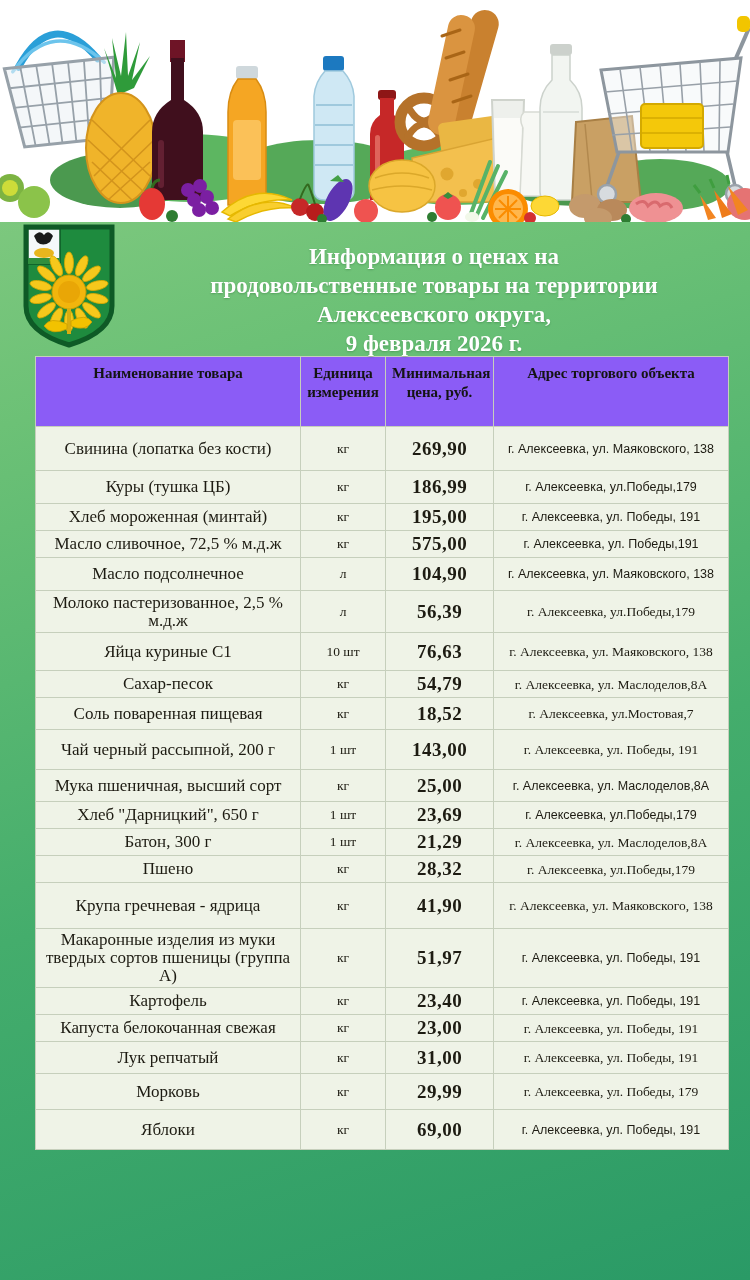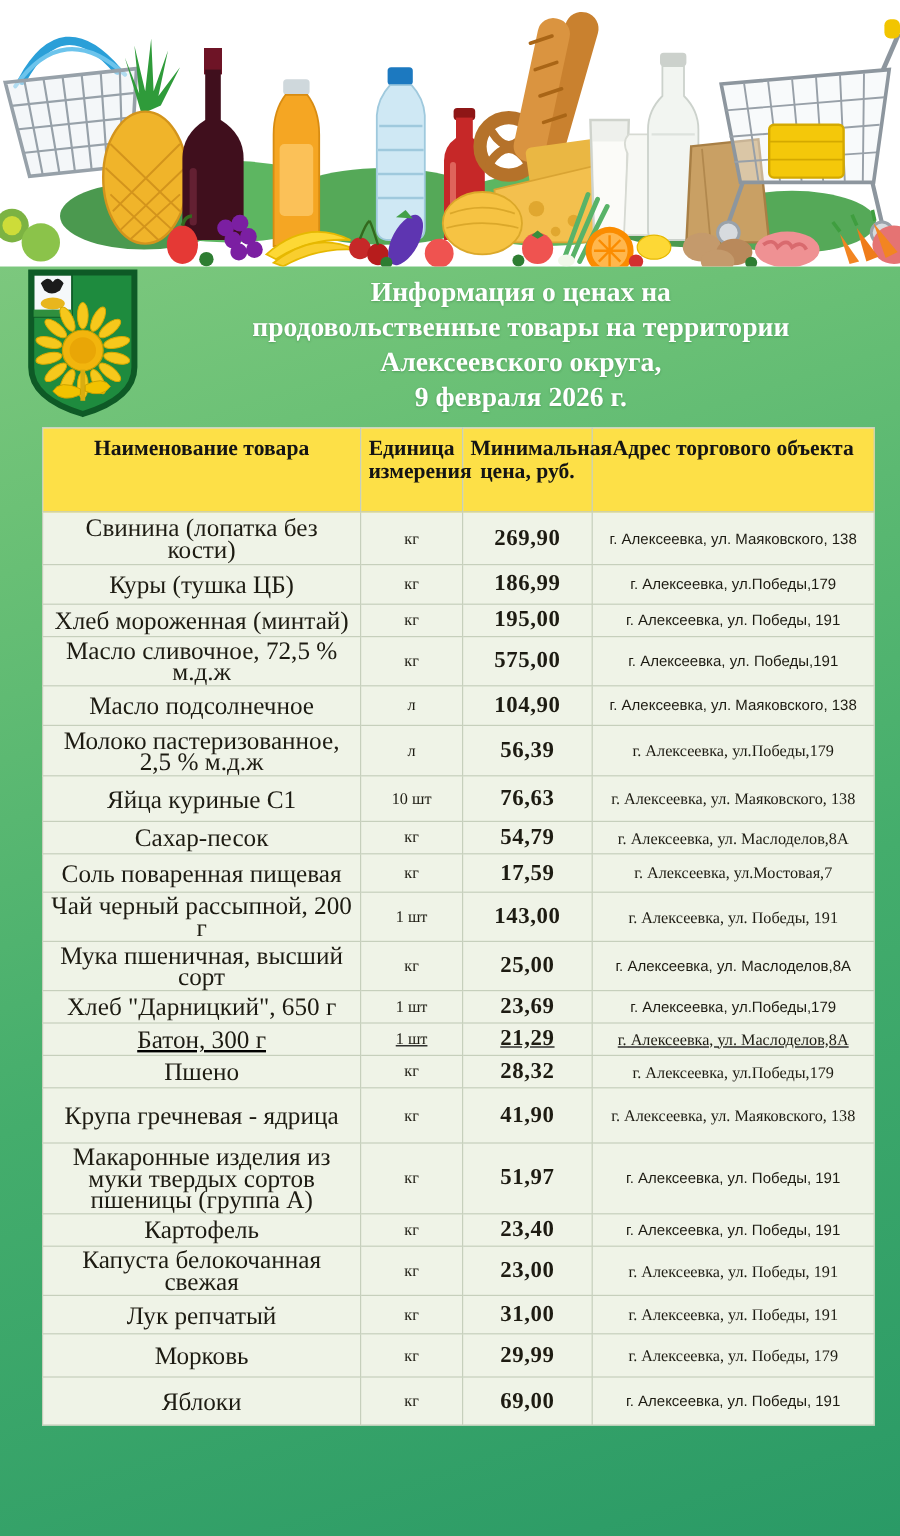--- a/index.html
+++ b/index.html
@@ -10,42 +10,42 @@
     background: linear-gradient(162deg, #8ecf86 0%, #6cc176 28%, #44ad6c 62%, #2a9a66 100%);
     display: flex; flex-direction: column;
   }
   
   .banner { height: 222px; background: #ffffff; flex: none; overflow: hidden; }
   .banner svg { display: block; }
   
   .title-band { position: relative; height: 128px; flex: none; }
   .emblem { position: absolute; left: 22px; top: 2px; width: 94px; height: 124px; }
   .title {
-    margin-left: 118px; padding-top: 7px;
+    margin-left: 118px; padding-top: 20px;
     text-align: center; color: #ffffff; font-weight: bold;
     font-size: 23px; line-height: 29px;
     font-family: "Liberation Serif", serif;
     text-shadow: 0 1px 2px rgba(20,80,30,0.30);
   }
   
   .table-wrap { margin: 6px 22px 0 35px; }
   table.price {
     width: 693px; border-collapse: collapse;
     background: #eff3e7; border: 1px solid #d9e0cd;
     table-layout: fixed;
   }
   table.price th, table.price td { border: 1px solid #c6cfbc; }
   table.price th {
-    height: 70px; background: #fde047; color: #141414;
-    font-size: 18px; font-weight: bold; line-height: 19px;
+    height: 70px; background: #8b5cf6; color: #141414;
+    font-size: 15px; font-weight: bold; line-height: 19px;
     vertical-align: top; padding: 7px 6px 0 6px; text-align: center;
     font-family: "Liberation Serif", serif;
   }
   table.price td { text-align: center; vertical-align: middle; color: #1d1b12; padding: 2px 6px; }
-  .name-cell  { font-size: 21px; line-height: 18px; padding: 2px 10px; }
+  .name-cell  { font-size: 17px; line-height: 18px; padding: 2px 10px; }
   .unit-cell  { font-size: 13.5px; }
   .price-cell { font-size: 19px; font-weight: bold; color: #0c0c0c; letter-spacing: 0.5px; }
   .addr-serif { font-family: "Liberation Serif", serif; font-size: 13.5px; line-height: 17px; color: #23211a; }
   .addr-sans  { font-family: "Liberation Sans", sans-serif; font-size: 12.5px; line-height: 16px; color: #34332d; }
   .gap-row td { padding-bottom: var(--gap, 0px); }
 </style>
 </head>
 <body>
 
 <div class="page">
@@ -309,42 +309,42 @@
           </tr>
           <tr style="height: 26px;">
             <td class="name-cell">Сахар-песок</td>
             <td class="unit-cell">кг</td>
             <td class="price-cell">54,79</td>
             <td class="addr-serif">г. Алексеевка, ул. Маслоделов,8А</td>
           </tr>
           <tr style="height: 32px;">
             <td class="name-cell">Соль поваренная пищевая</td>
             <td class="unit-cell">кг</td>
-            <td class="price-cell">17,59</td>
+            <td class="price-cell">18,52</td>
             <td class="addr-serif">г. Алексеевка, ул.Мостовая,7</td>
           </tr>
           <tr class="gap-row" style="height: 40px; --gap: 18px;">
             <td class="name-cell">Чай черный рассыпной, 200 г</td>
             <td class="unit-cell">1 шт</td>
             <td class="price-cell">143,00</td>
             <td class="addr-serif">г. Алексеевка, ул. Победы, 191</td>
           </tr>
           <tr style="height: 32px;">
             <td class="name-cell">Мука пшеничная, высший сорт</td>
             <td class="unit-cell">кг</td>
             <td class="price-cell">25,00</td>
             <td class="addr-sans">г. Алексеевка, ул. Маслоделов,8А</td>
           </tr>
           <tr style="height: 26px;">
             <td class="name-cell">Хлеб "Дарницкий",  650 г</td>
             <td class="unit-cell">1 шт</td>
             <td class="price-cell">23,69</td>
             <td class="addr-sans">г. Алексеевка, ул.Победы,179</td>
           </tr>
-          <tr class="gap-row" style="height: 25px; text-decoration: underline; --gap: 12px;">
+          <tr class="gap-row" style="height: 25px; --gap: 12px;">
             <td class="name-cell">Батон, 300 г</td>
             <td class="unit-cell">1 шт</td>
             <td class="price-cell">21,29</td>
             <td class="addr-serif">г. Алексеевка, ул. Маслоделов,8А</td>
           </tr>
           <tr style="height: 27px;">
             <td class="name-cell">Пшено</td>
             <td class="unit-cell">кг</td>
             <td class="price-cell">28,32</td>
             <td class="addr-serif">г. Алексеевка, ул.Победы,179</td>

